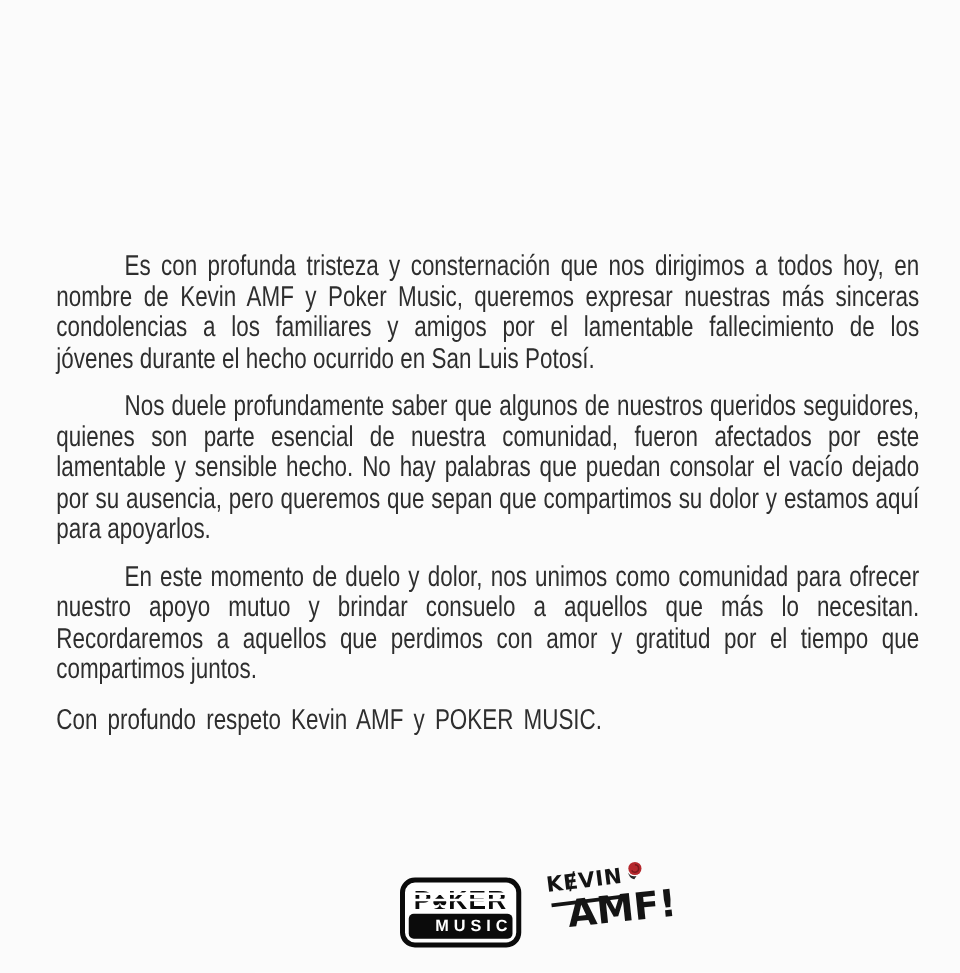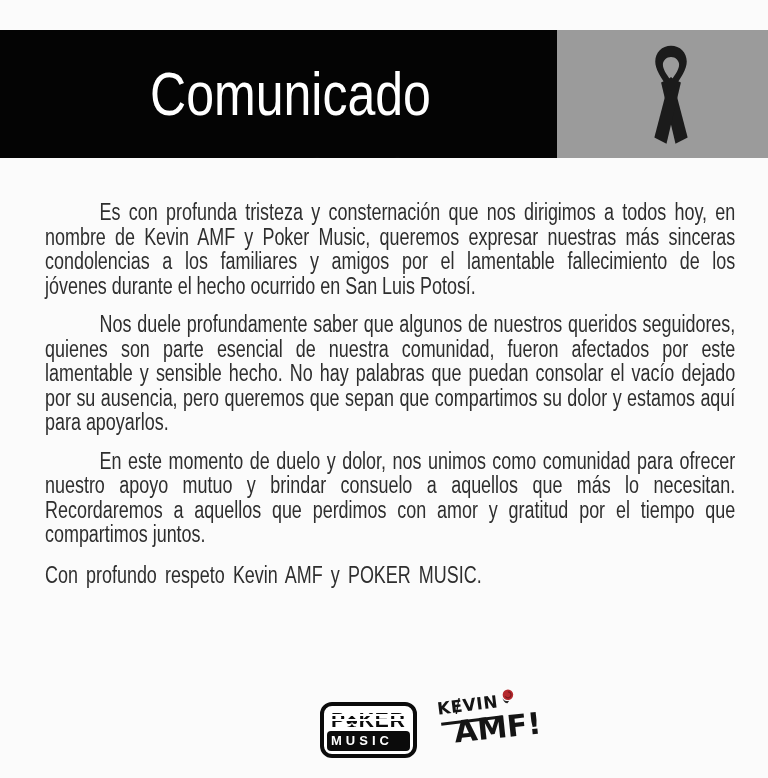--- a/index.html
+++ b/index.html
@@ -48,56 +48,41 @@
     position:absolute; top:1px; left:0; right:0; text-align:center;
     font-weight:700; font-size:21px; letter-spacing:1px; color:#0b0b0b; white-space:nowrap;
   }
   .poker-word .spade { font-size:22px; }
   .slit  { position:absolute; left:8px; right:8px; top:13px; height:2px; background:#ffffff; }
   .slit2 { position:absolute; left:8px; right:8px; top:8px;  height:1.5px; background:#ffffff; }
   .music-bar {
     position:absolute; left:3px; right:3px; bottom:3px; height:20px;
     background:#0b0b0b; border-radius:4px; color:#ffffff;
     font-size:13px; font-weight:700; letter-spacing:4px; text-indent:4px;
-    text-align:left; line-height:20px;
+    text-align:right; line-height:20px;
   }
   .kevin-logo { position:absolute; left:437px; top:688px; width:82px; height:90px; }
   .kevin-name {
     position:absolute; left:0; top:7px;
     font-family:"DejaVu Sans", sans-serif; font-weight:700; font-size:17px;
     transform:rotate(-7deg); color:#141414; letter-spacing:0.5px; white-space:nowrap;
   }
   .rose { position:absolute; right:3px; top:0; width:17px; height:17px; }
   .amf-bar { position:absolute; left:4px; top:31px; width:62px; height:3px; background:#141414; transform:rotate(-7deg); }
   .kevin-amf {
     position:absolute; left:17px; top:22px;
     font-family:"DejaVu Sans", sans-serif; font-weight:700; font-size:30px;
     transform:rotate(-6deg); color:#141414; white-space:nowrap;
   }
 </style>
 </head>
 <body>
 
 <div class="page">
 
-  <div class="header">
-    <div class="header-black">
-      <div class="title">Comunicado</div>
-      <div class="title-ghost">Comunicado</div>
-    </div>
-    <div class="header-gray">
-      <svg class="ribbon" viewBox="0 0 60 116" xmlns="http://www.w3.org/2000/svg">
-        <g fill="#1b1b1b">
-          <polygon points="19,42 31,36 48.5,103 35,110"></polygon>
-          <polygon points="41,42 29,36 11.5,103 25,110"></polygon>
-          <path fill-rule="evenodd" d="M30,1 C20,1 12.5,8.5 12.5,18.5 C12.5,26.5 18,36.5 30,51.5 C42,36.5 47.5,26.5 47.5,18.5 C47.5,8.5 40,1 30,1 Z M30,13.5 C25,13.5 21,17.5 21,21.8 C21,26.6 24,31.8 30,39.5 C36,31.8 39,26.6 39,21.8 C39,17.5 35,13.5 30,13.5 Z"></path>
-        </g>
-      </svg>
-    </div>
-  </div>
 
   <div class="bodytext">
     <div class="para">
         <div class="jline">Es con profunda tristeza y consternación que nos dirigimos a todos hoy, en</div>
         <div class="jline">nombre de Kevin AMF y Poker Music, queremos expresar nuestras más sinceras</div>
         <div class="jline">condolencias a los familiares y amigos por el lamentable fallecimiento de los</div>
         <div class="jline">jóvenes durante el hecho ocurrido en San Luis Potosí.</div>
       </div>
     <div class="para">
         <div class="jline">Nos duele profundamente saber que algunos de nuestros queridos seguidores,</div>

